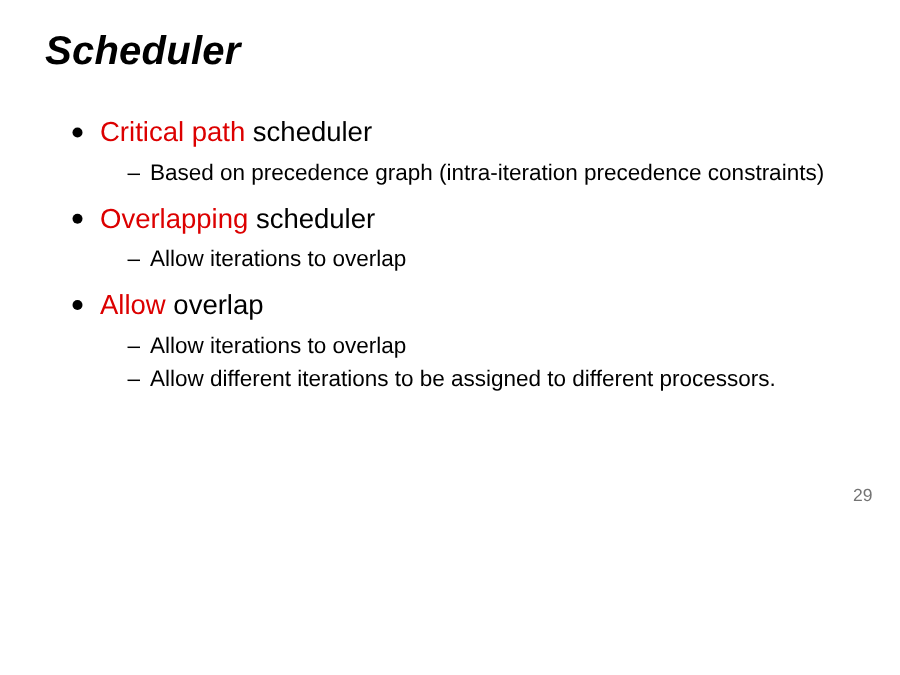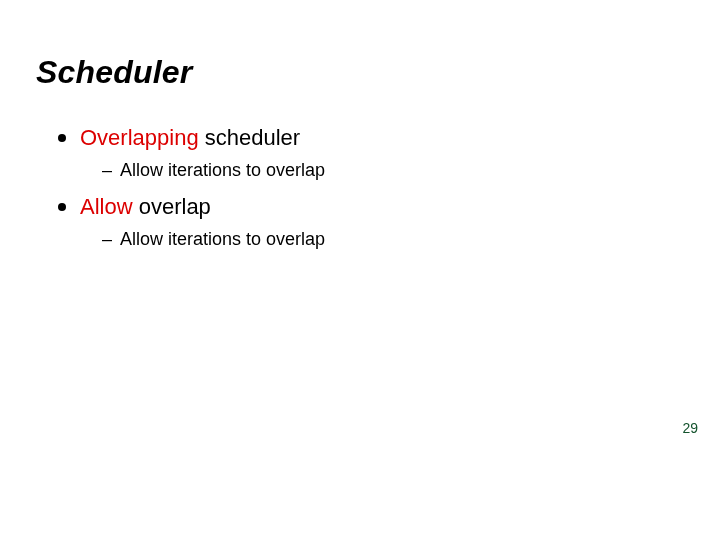--- a/index.html
+++ b/index.html
@@ -12,21 +12,20 @@
     color: #000;
     position: relative;
     overflow: hidden;
   }
   .slide {
     box-sizing: border-box;
     width: 720px;
     height: 418px;
     padding: 22px 36px 0 36px;
     position: relative;
-    margin-top: 32px;
   }
   .title {
     font-size: 32px;
     font-weight: 700;
     font-style: italic;
     color: #000;
     margin: 0 0 32px 0;
     letter-spacing: 0.2px;
   }
   ul.level1 {
@@ -71,43 +70,50 @@
     position: absolute;
     left: 0;
     top: 0;
     color: #000;
   }
   .pagenum {
     position: absolute;
     right: 22px;
     bottom: 14px;
     font-size: 14px;
-    color: #14532d;
+    color: #737373;
   }
 </style>
 </head>
 <body>
 
 <div class="slide">
 
   <h1 class="title">Scheduler</h1>
 
   <ul class="level1">
 
+    <li>
+      <span class="red">Critical path</span><span> scheduler</span>
+      <ul class="level2">
+        <li>Based on precedence graph (intra-iteration precedence constraints)</li>
+      </ul>
+    </li>
 
     <li>
       <span class="red">Overlapping</span><span> scheduler</span>
       <ul class="level2">
         <li>Allow iterations to overlap</li>
       </ul>
     </li>
 
     <li>
       <span class="red">Allow</span><span> overlap</span>
       <ul class="level2">
         <li>Allow iterations to overlap</li>
+        <li>Allow different iterations to be assigned to different processors.</li>
       </ul>
     </li>
 
   </ul>
 
   <div class="pagenum">29</div>
 </div>
 
 </body></html>

